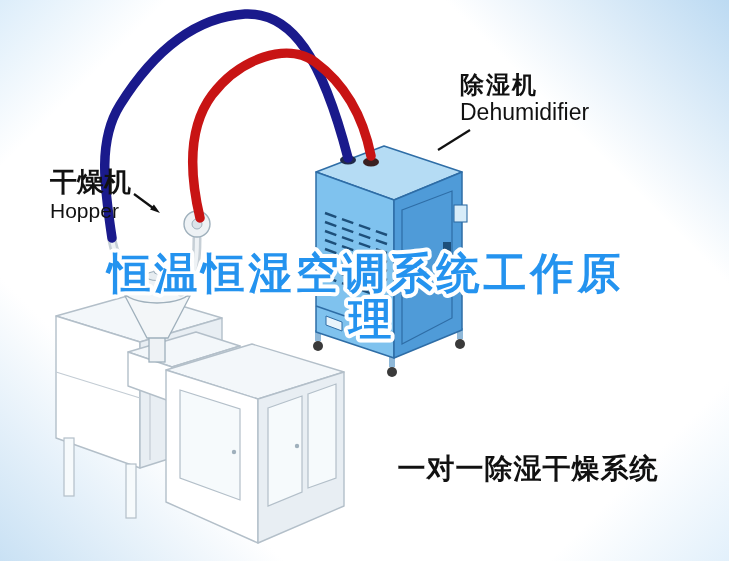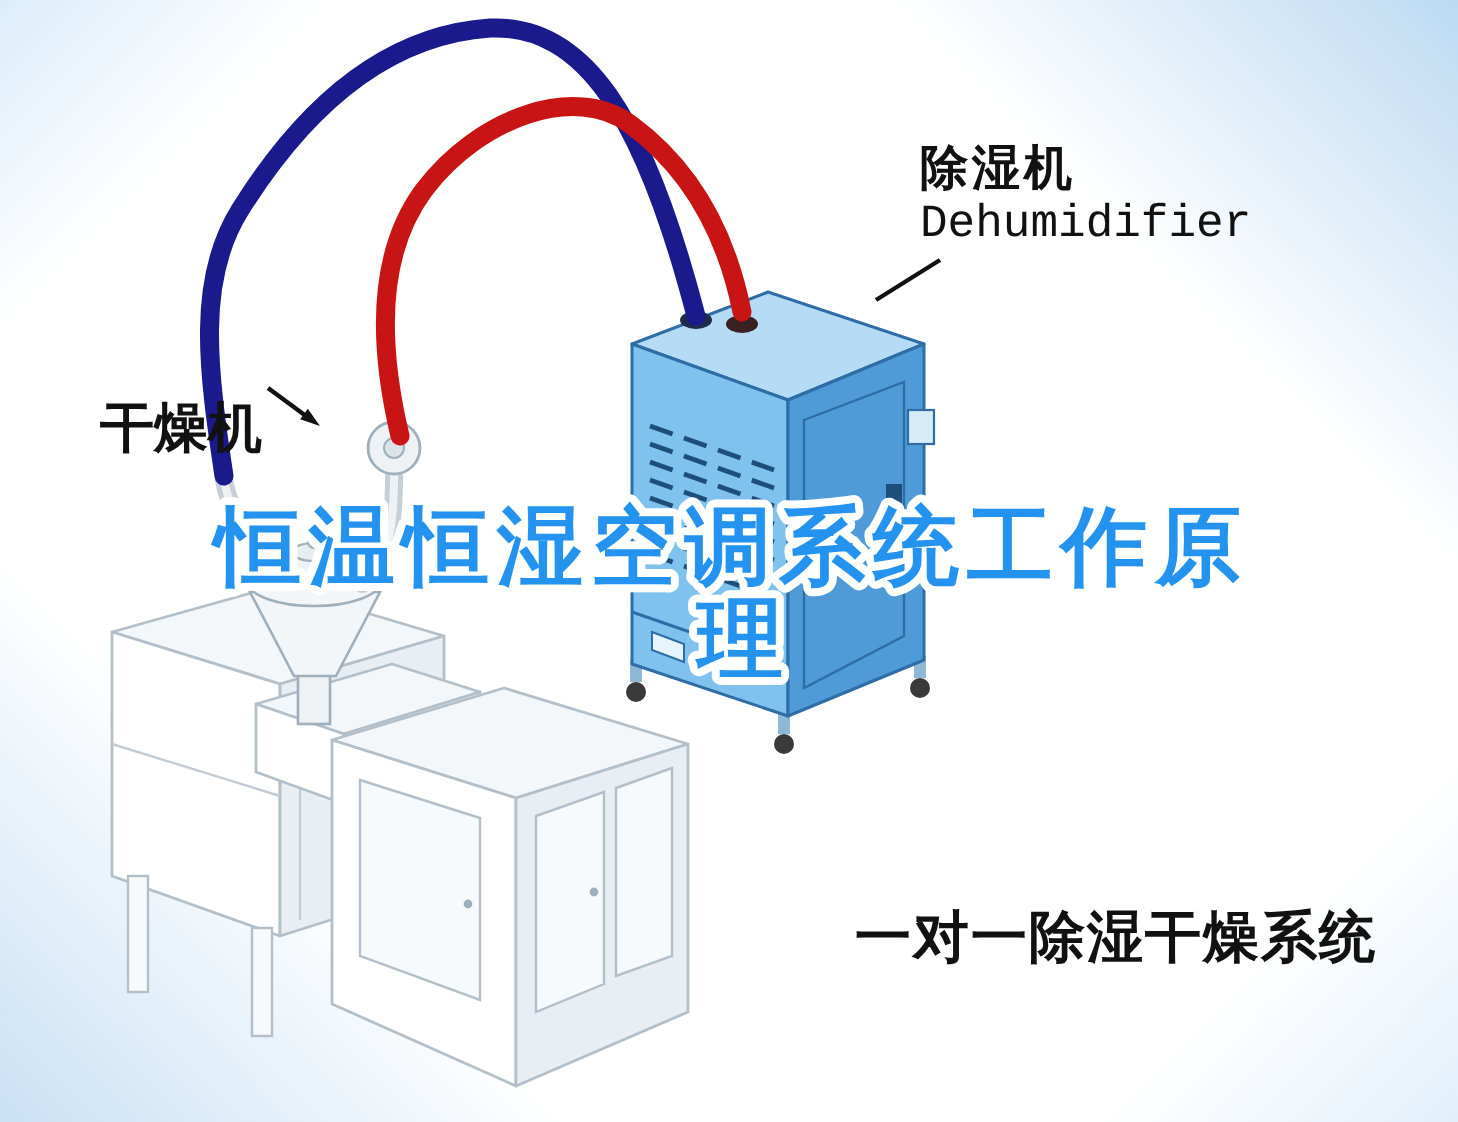--- a/index.html
+++ b/index.html
@@ -27,28 +27,28 @@
   .hose{fill:none;stroke-width:9.5;stroke-linecap:round;}
   .pointer{stroke:#111;stroke-width:2.2;fill:none;}
   .pointer-head{fill:#111;}
   .title-text{
     font-family:"Liberation Sans",sans-serif;font-weight:bold;font-size:43px;
     letter-spacing:4px;stroke:#ffffff;stroke-width:8px;paint-order:stroke;
     stroke-linejoin:round;
   }
   .label{position:absolute;color:#111;line-height:1.05;}
   .label .zh{font-weight:bold;}
-  .serif{font-family:Liberation Mono, monospace;}
-  .dryer-label{left:50px;top:168px;margin-top:32px;}
+  .serif{font-family:Liberation Sans, sans-serif;}
+  .dryer-label{left:50px;top:168px;}
   .dryer-label .zh{font-size:27px;}
   .dryer-label .en{font-size:21px;margin-top:4px;}
   .dehum-label{left:460px;top:72px;}
   .dehum-label .zh{font-size:24px;letter-spacing:2px;}
   .dehum-label .en{font-size:23px;margin-top:3px;}
-  .caption{left:413px;top:454px;width:290px;text-align:center;color:#111;}
+  .caption{left:383px;top:454px;width:290px;text-align:center;color:#111;}
   .caption .zh{font-size:28px;font-weight:bold;letter-spacing:1px;}
   .caption .en{font-size:21px;margin-top:5px;}
 </style>
 </head>
 <body>
 
 <div class="stage">
 
   <svg class="art" width="729" height="561" viewBox="0 0 729 561">
 
@@ -144,20 +144,21 @@
       <polygon class="pointer-head" points="160,213 150.1,209.6 153.9,204.4"></polygon>
     </g>
     <line class="pointer" x1="470" y1="130" x2="438" y2="150" stroke-width="1.8"></line>
 
     <text class="title-text" x="366" y="288" text-anchor="middle" fill="#2493ef">恒温恒湿空调系统工作原</text>
     <text class="title-text" x="372" y="334" text-anchor="middle" fill="#2493ef">理</text>
   </svg>
 
   <div class="label dryer-label">
     <div class="zh">干燥机</div>
+    <div class="en serif">Hopper</div>
   </div>
 
   <div class="label dehum-label">
     <div class="zh">除湿机</div>
     <div class="en serif">Dehumidifier</div>
   </div>
 
   <div class="label caption">
     <div class="zh">一对一除湿干燥系统</div>
   </div>

